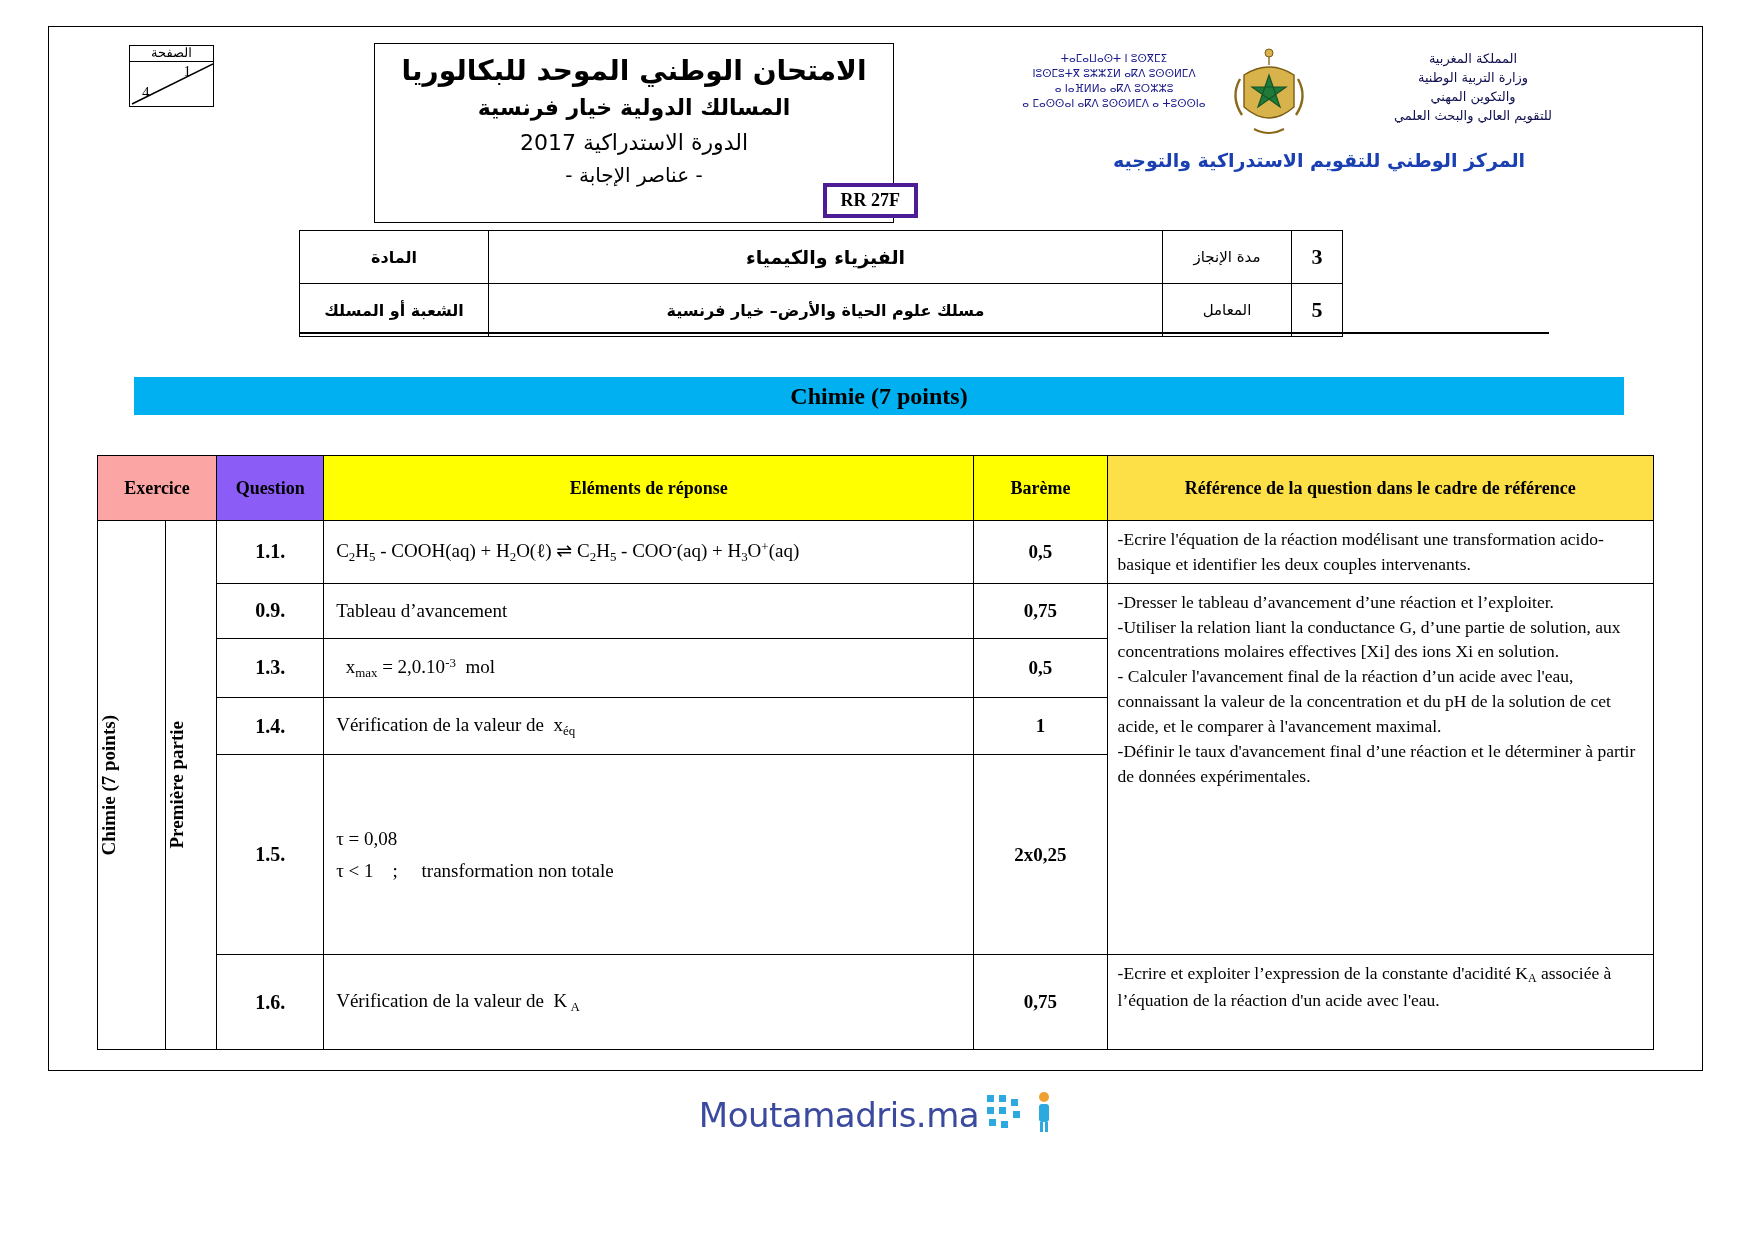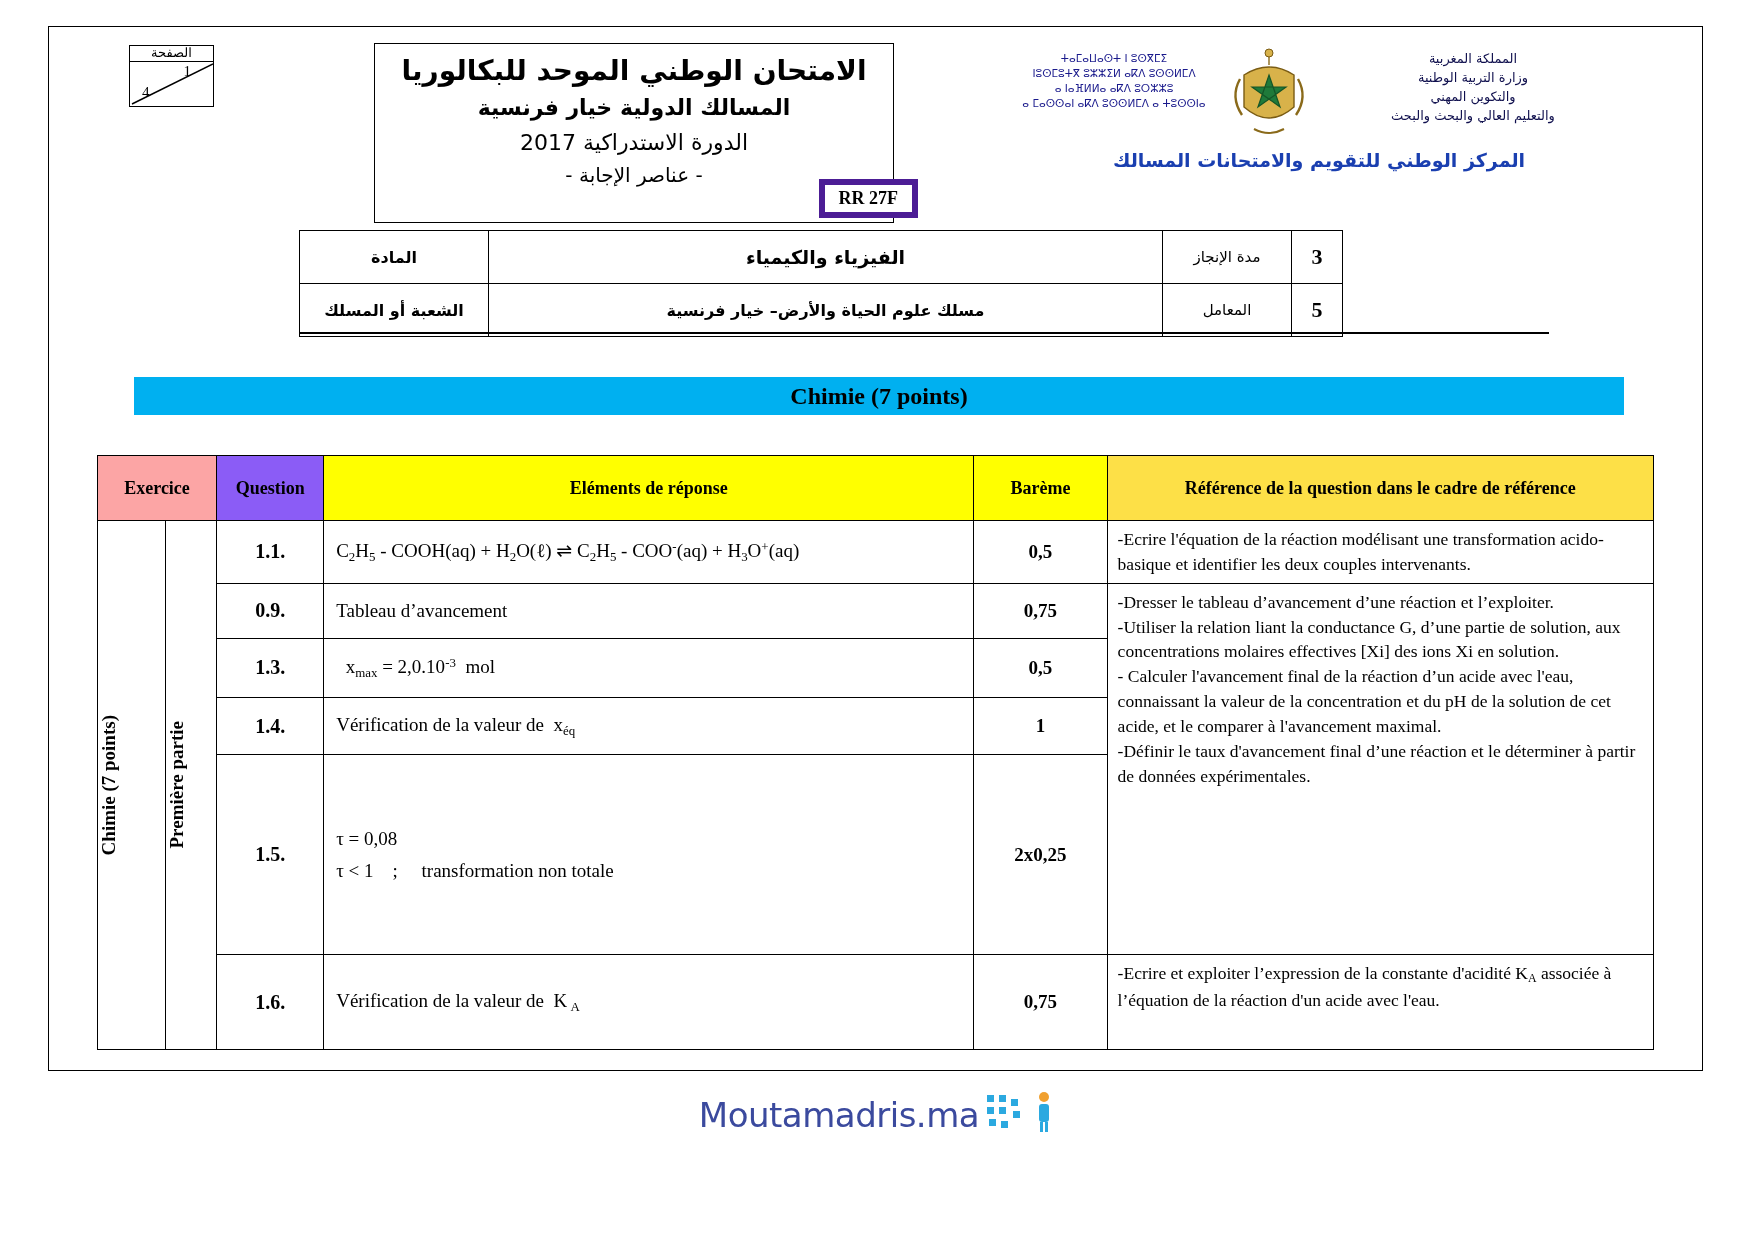--- a/index.html
+++ b/index.html
@@ -109,21 +109,21 @@
   }
   .title-box .t4 {
     font-family: "DejaVu Sans", sans-serif;
     font-size: 20px;
     margin-top: 8px;
   }
   .code-box {
     position: absolute;
     right: -25px;
     bottom: 4px;
-    border: 6px solid #4c1d95;
+    border: 4px solid #4c1d95;
     padding: 3px 14px;
     font-family: "Liberation Serif", serif;
     font-weight: bold;
     font-size: 18px;
     background: #fff;
     direction: ltr;
   }
 
   .ministry {
     position: absolute;
@@ -391,24 +391,24 @@
             <path d="M30 84 Q45 92 60 84" stroke="#8a6a1a" stroke-width="2"></path>
           </g>
           <circle cx="45" cy="8" r="4" fill="#d8b24a" stroke="#7a5c14"></circle>
         </svg>
       </div>
 
       <div class="ministry-ar">
         <div>المملكة المغربية</div>
         <div>وزارة التربية الوطنية</div>
         <div>والتكوين المهني</div>
-        <div>والتعليم العالي والبحث والبحث</div>
+        <div>للتقويم العالي والبحث العلمي</div>
       </div>
 
-      <div class="center-ar">المركز الوطني للتقويم والامتحانات المسالك</div>
+      <div class="center-ar">المركز الوطني للتقويم الاستدراكية والتوجيه</div>
     </div>
   </div>
 
   <table class="info-table">
     <tbody>
       <tr>
         <td class="big">3</td>
         <td class="lbl">مدة الإنجاز</td>
         <td class="subject">الفيزياء والكيمياء</td>
         <td class="rlbl">المادة</td>

